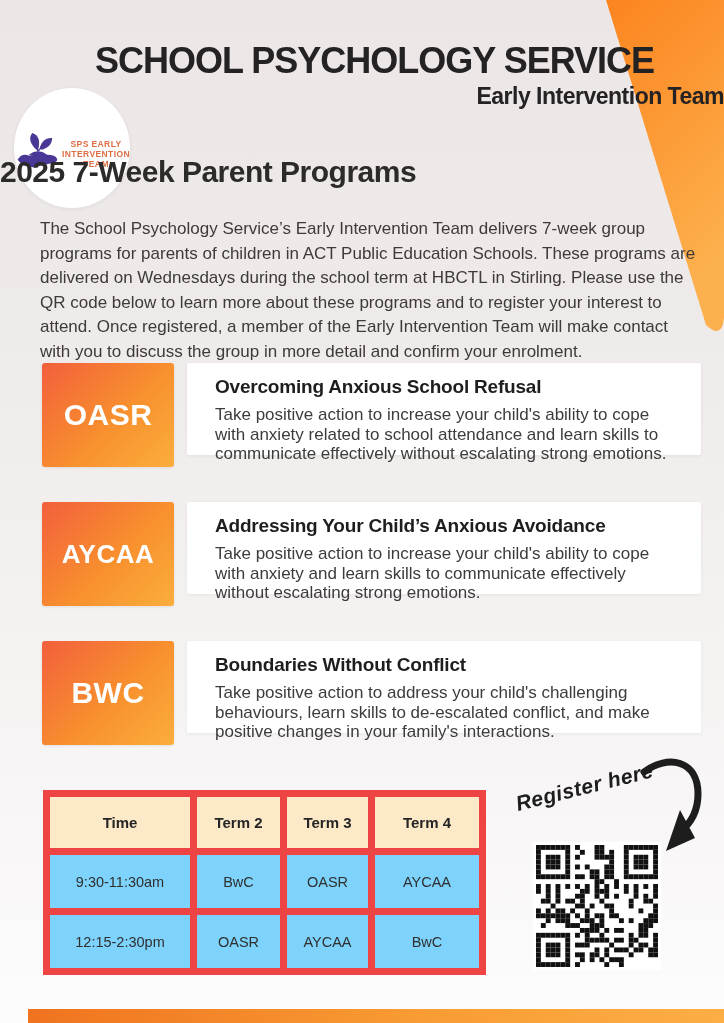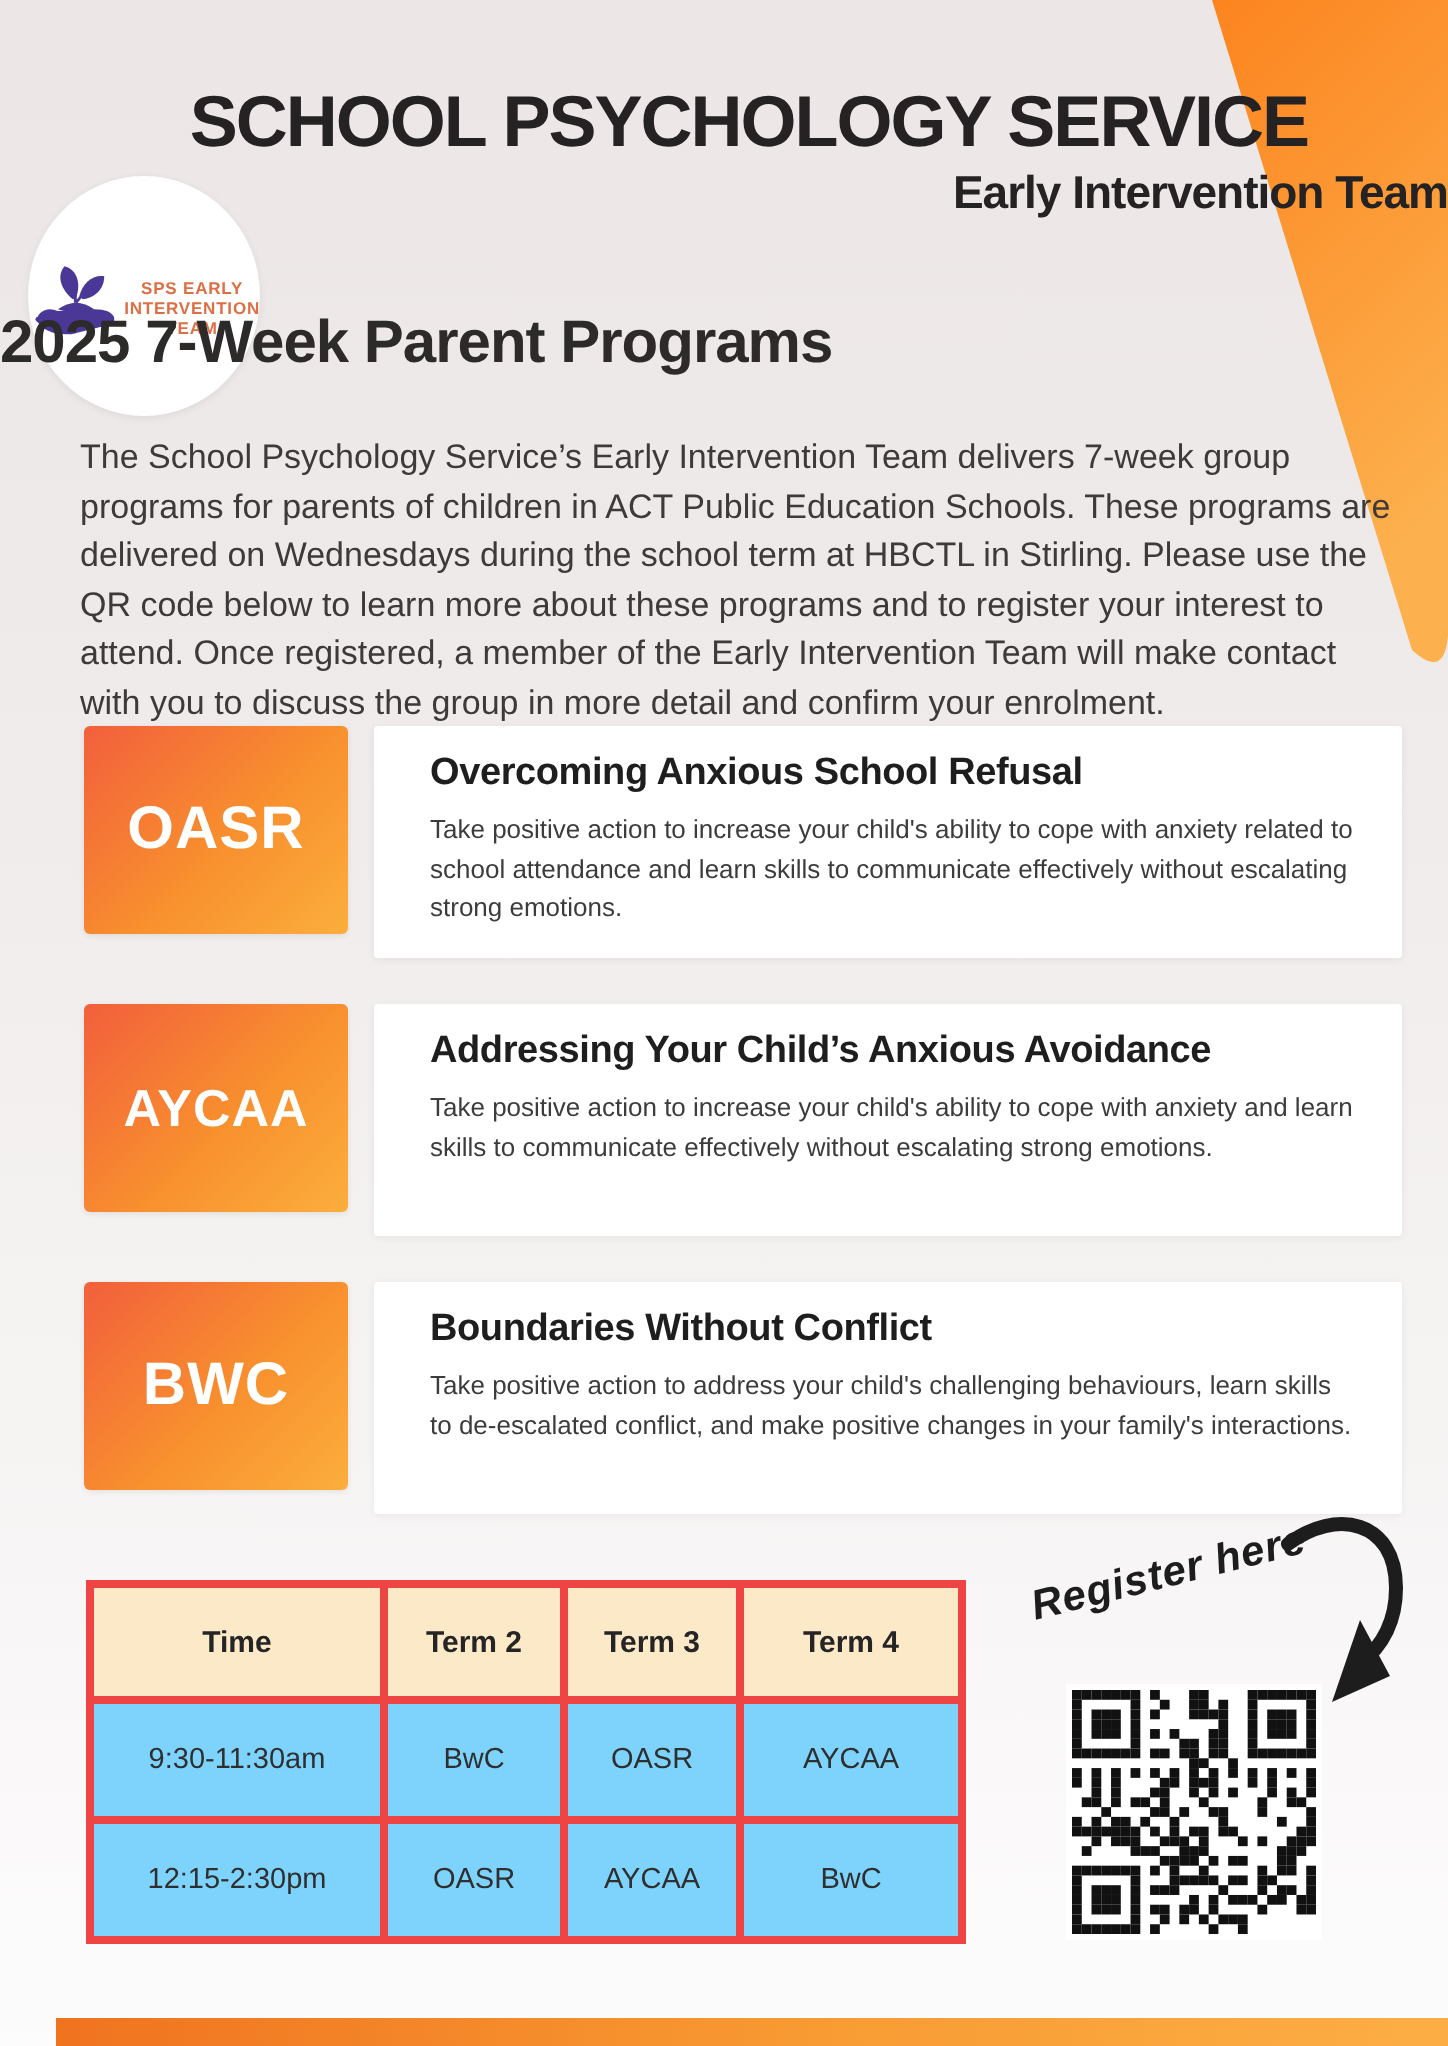--- a/index.html
+++ b/index.html
@@ -47,34 +47,34 @@
     position:absolute; left:42px; top:0; width:132px; height:104px;
     border-radius:3px;
     background:linear-gradient(135deg,#f25f3c 0%, #f8902e 55%, #fbae3c 100%);
     display:flex; align-items:center; justify-content:center;
     color:#ffffff; font-weight:bold; letter-spacing:0.5px;
     box-shadow:0 1px 3px rgba(0,0,0,0.08);
   }
   .card .badge.size-l { font-size:30px; }
   .card .badge.size-m { font-size:26px; }
   .card .panel {
-    position:absolute; left:187px; top:0; width:514px; height:116px;
+    position:absolute; left:187px; top:0; width:514px; height:92px;
     background:#ffffff; border-radius:2px;
     box-shadow:0 1px 4px rgba(0,0,0,0.06);
     padding:13px 24px 0 28px;
   }
   .card .panel h3 { font-size:19px; font-weight:bold; color:#1e1e1e; margin-bottom:7px; letter-spacing:-0.2px; }
-  .card .panel p { font-size:13px; line-height:19.5px; color:#3c3c3c; }
+  .card .panel p { font-size:17px; line-height:19.5px; color:#3c3c3c; }
   
   table.schedule {
     position:absolute; left:43px; top:790px;
     border-collapse:collapse; background:#fff;
   }
   table.schedule th, table.schedule td {
-    border:4px solid #ef4444; text-align:center; vertical-align:middle;
+    border:7px solid #ef4444; text-align:center; vertical-align:middle;
   }
   table.schedule th {
     background:#fce9c8; font-size:15px; font-weight:bold; color:#252525; height:58px;
   }
   table.schedule td {
     background:#7dd3fc; font-size:14.5px; color:#2f2f2f; height:60px; font-weight:normal;
   }
   
   .register-label {
     position:absolute; left:514px; top:774px; width:150px;

